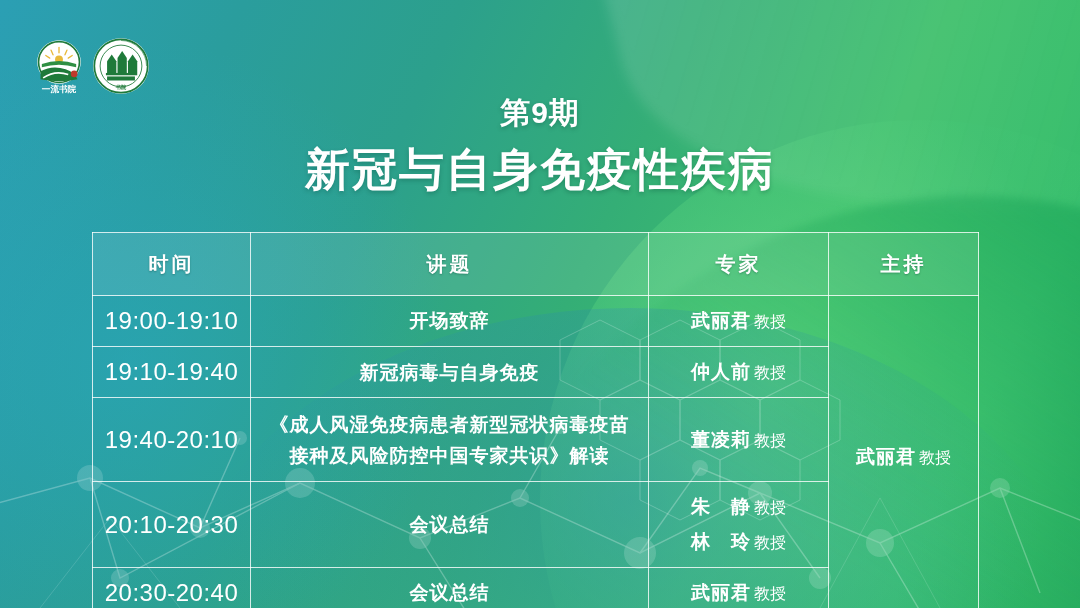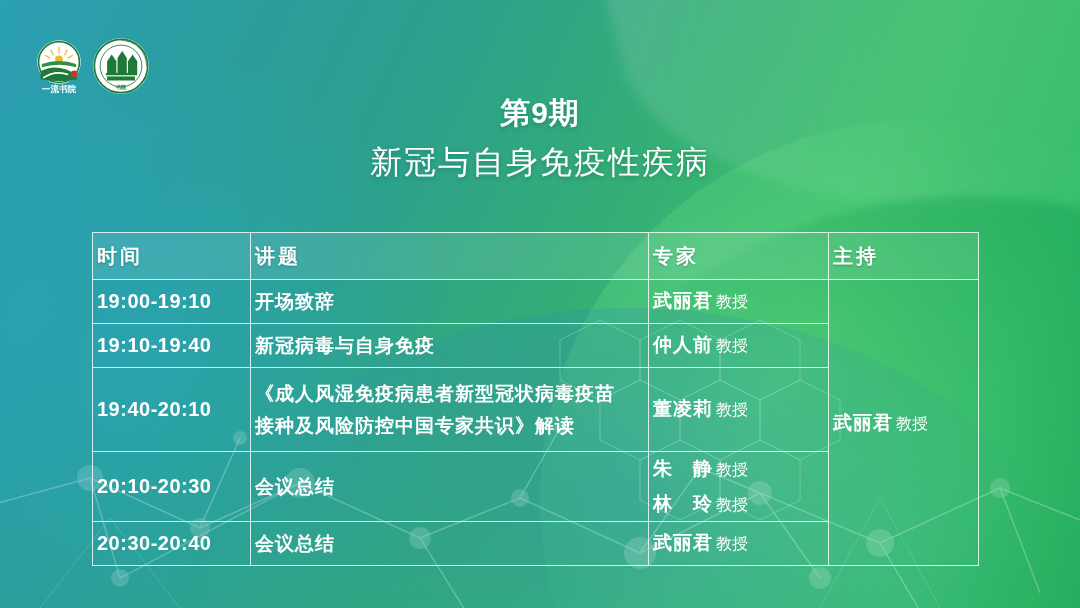--- a/index.html
+++ b/index.html
@@ -69,46 +69,46 @@
 
   
   .title-wrap{position:absolute;left:0;top:95px;width:1080px;text-align:center;}
   .title-issue{
     font-size:30px;font-weight:bold;color:#ffffff;line-height:1.2;
     text-shadow:0 2px 4px rgba(0,60,45,.28);
     letter-spacing:1px;
   }
   .title-main{
     margin-top:11px;
-    font-size:32px;font-weight:normal;color:#ffffff;line-height:1.25;
+    font-size:45px;font-weight:bold;color:#ffffff;line-height:1.25;
     text-shadow:0 2px 4px rgba(0,60,45,.28);
     letter-spacing:2px;
   }
 
   
   .table-wrap{position:absolute;left:92px;top:232px;width:886px;}
   table.schedule{
     width:886px;border-collapse:collapse;
     table-layout:fixed;
   }
   table.schedule td,table.schedule th{
     border:1px solid rgba(255,255,255,.80);
-    color:#ffffff;text-align:left;vertical-align:middle;
-    padding:0 4px;
+    color:#ffffff;text-align:center;vertical-align:middle;
+    padding:8px 4px;
   }
   table.schedule thead th{
     height:46px;font-size:20px;font-weight:bold;letter-spacing:3px;
     background:rgba(255,255,255,.10);
     text-shadow:0 1px 2px rgba(0,60,45,.35);
   }
   .col-time{width:158px;}
   .col-topic{width:398px;}
   .col-expert{width:180px;}
   .col-host{width:150px;}
-  .cell-time{font-size:20px;font-weight:bold;letter-spacing:.5px;}
+  .cell-time{font-size:24px;font-weight:normal;letter-spacing:.5px;}
   .cell-topic{font-size:19px;font-weight:bold;letter-spacing:1px;line-height:1.65;}
   .cell-expert{font-size:19px;font-weight:bold;letter-spacing:1px;line-height:1.8;}
   .cell-host{font-size:19px;font-weight:bold;letter-spacing:1px;}
   .rank{font-size:16px;font-weight:normal;letter-spacing:0;margin-left:3px;}
   .r1{height:44px;} .r2{height:44px;} .r3{height:84px;} .r4{height:70px;} .r5{height:44px;}
 </style>
 </head>
 <body>
 
 <div id="poster">

